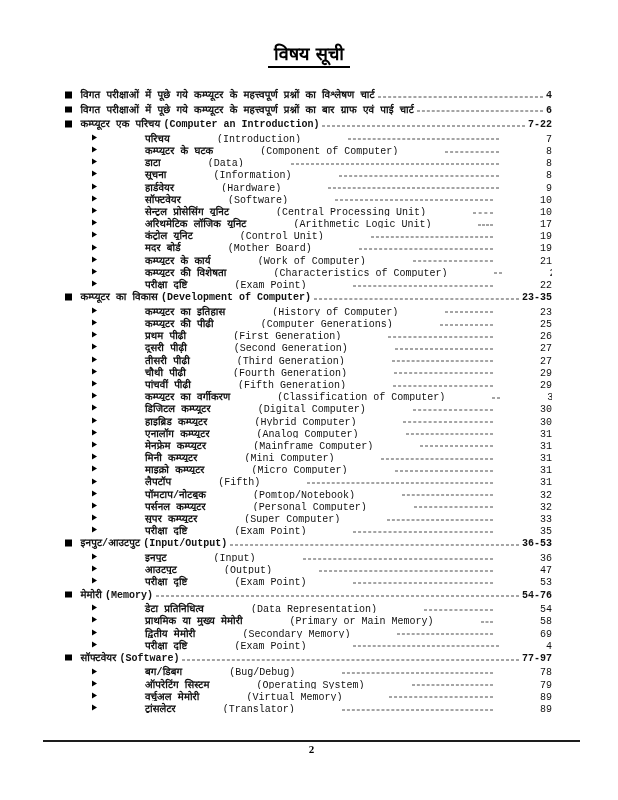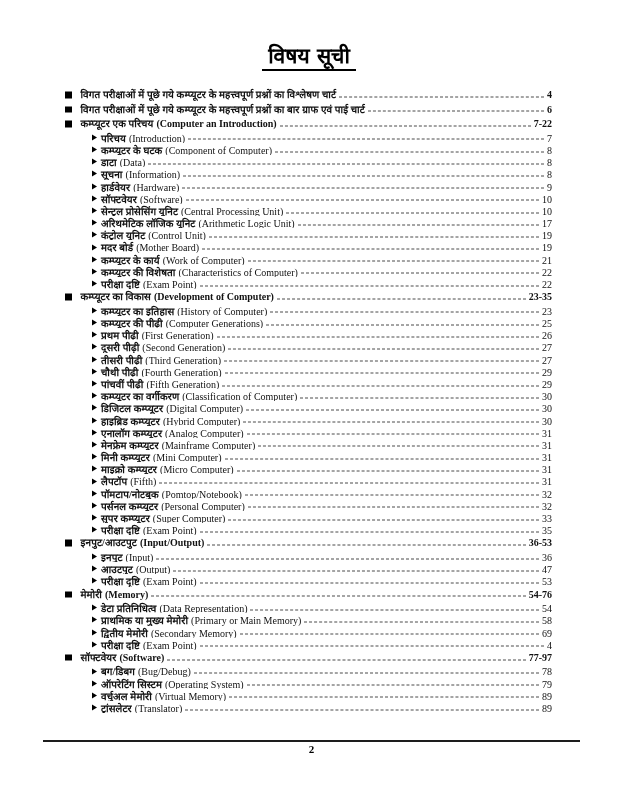--- a/index.html
+++ b/index.html
@@ -3,27 +3,27 @@
 <meta charset="utf-8">
 <style>
   html,body{margin:0;padding:0;background:#ffffff;}
   body{
     width:618px;height:800px;position:relative;overflow:hidden;
     font-family:"Liberation Serif","DejaVu Sans",serif;color:#111;
   }
   .doc-title-wrap{position:absolute;top:44px;left:0;width:100%;text-align:center;}
   .doc-title{
     display:inline-block;font-family:"DejaVu Sans","Liberation Serif",sans-serif;
-    font-size:21px;font-weight:700;color:#000;
+    font-size:18px;font-weight:700;color:#000;
     border-bottom:2px solid #000;padding:0 6px 1px 6px;line-height:1.15;
   }
-  .toc{position:absolute;top:87px;left:65px;width:487px;}
+  .toc{position:absolute;top:87px;left:65px;width:487px;font-family:Liberation Mono, monospace;}
   .row{display:flex;align-items:baseline;height:12.2px;white-space:nowrap;overflow:hidden;}
   .row.main{height:14.6px;font-weight:700;}
-  .row.sub{padding-left:27px;}
+  .row.sub{padding-left:27px;gap:44px;}
   .bullet-square{
     width:6.5px;height:6.5px;background:#000;flex:0 0 auto;
     align-self:center;margin-right:9px;transform:translateY(0.5px);
   }
   .arrow-bullet{
     width:0;height:0;flex:0 0 auto;align-self:center;
     border-top:3.2px solid transparent;border-bottom:3.2px solid transparent;
     border-left:5.5px solid #000;margin-right:4px;transform:translateY(0.5px);
   }
   .hi{font-size:10px;font-weight:700;flex:0 0 auto;letter-spacing:0.1px;}

